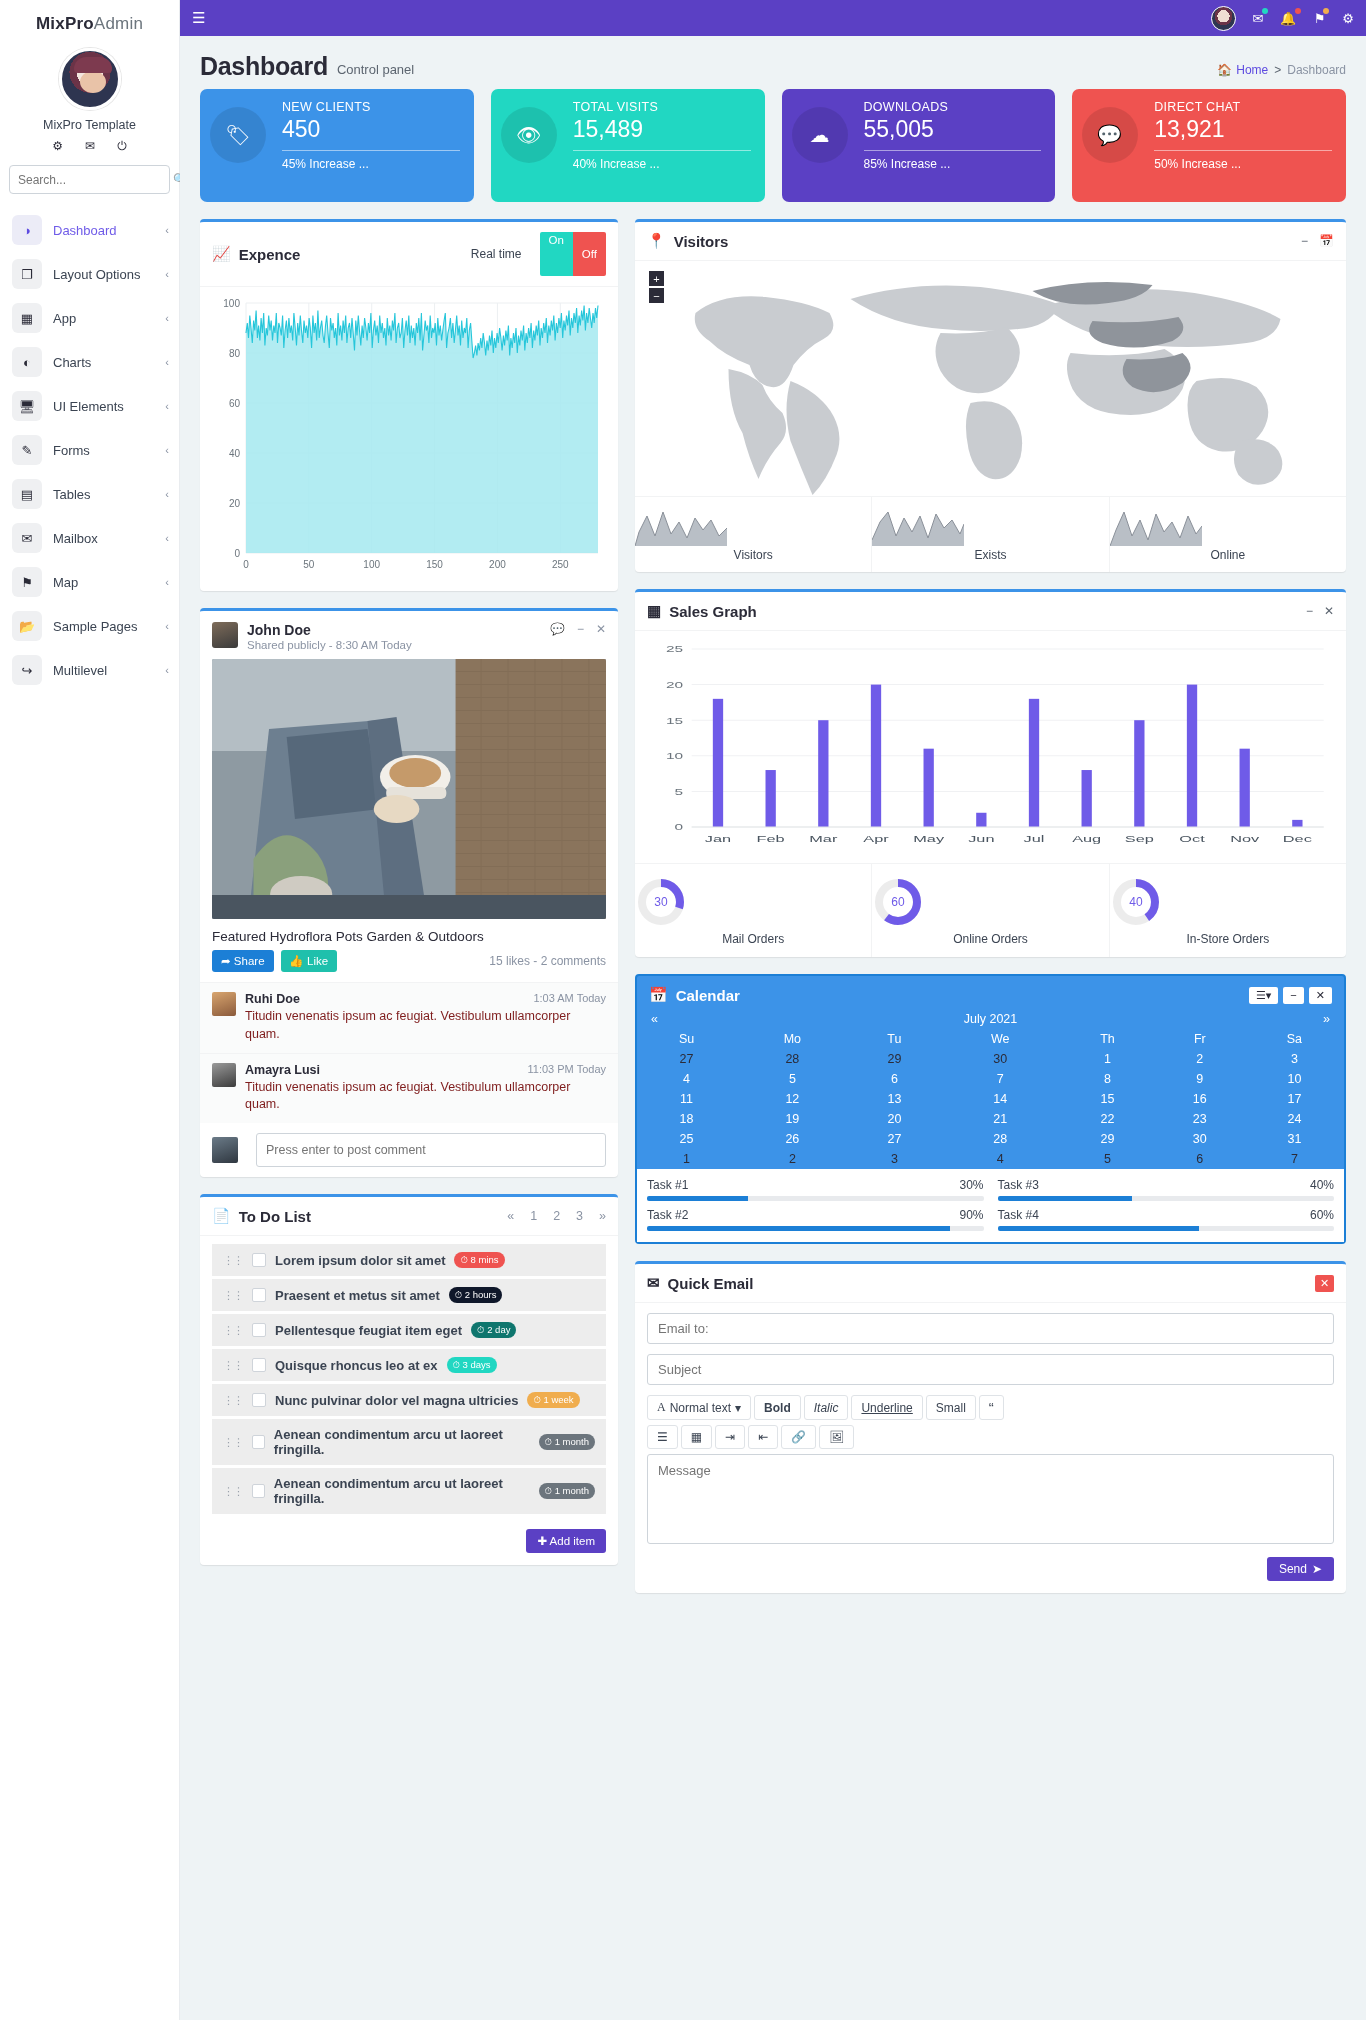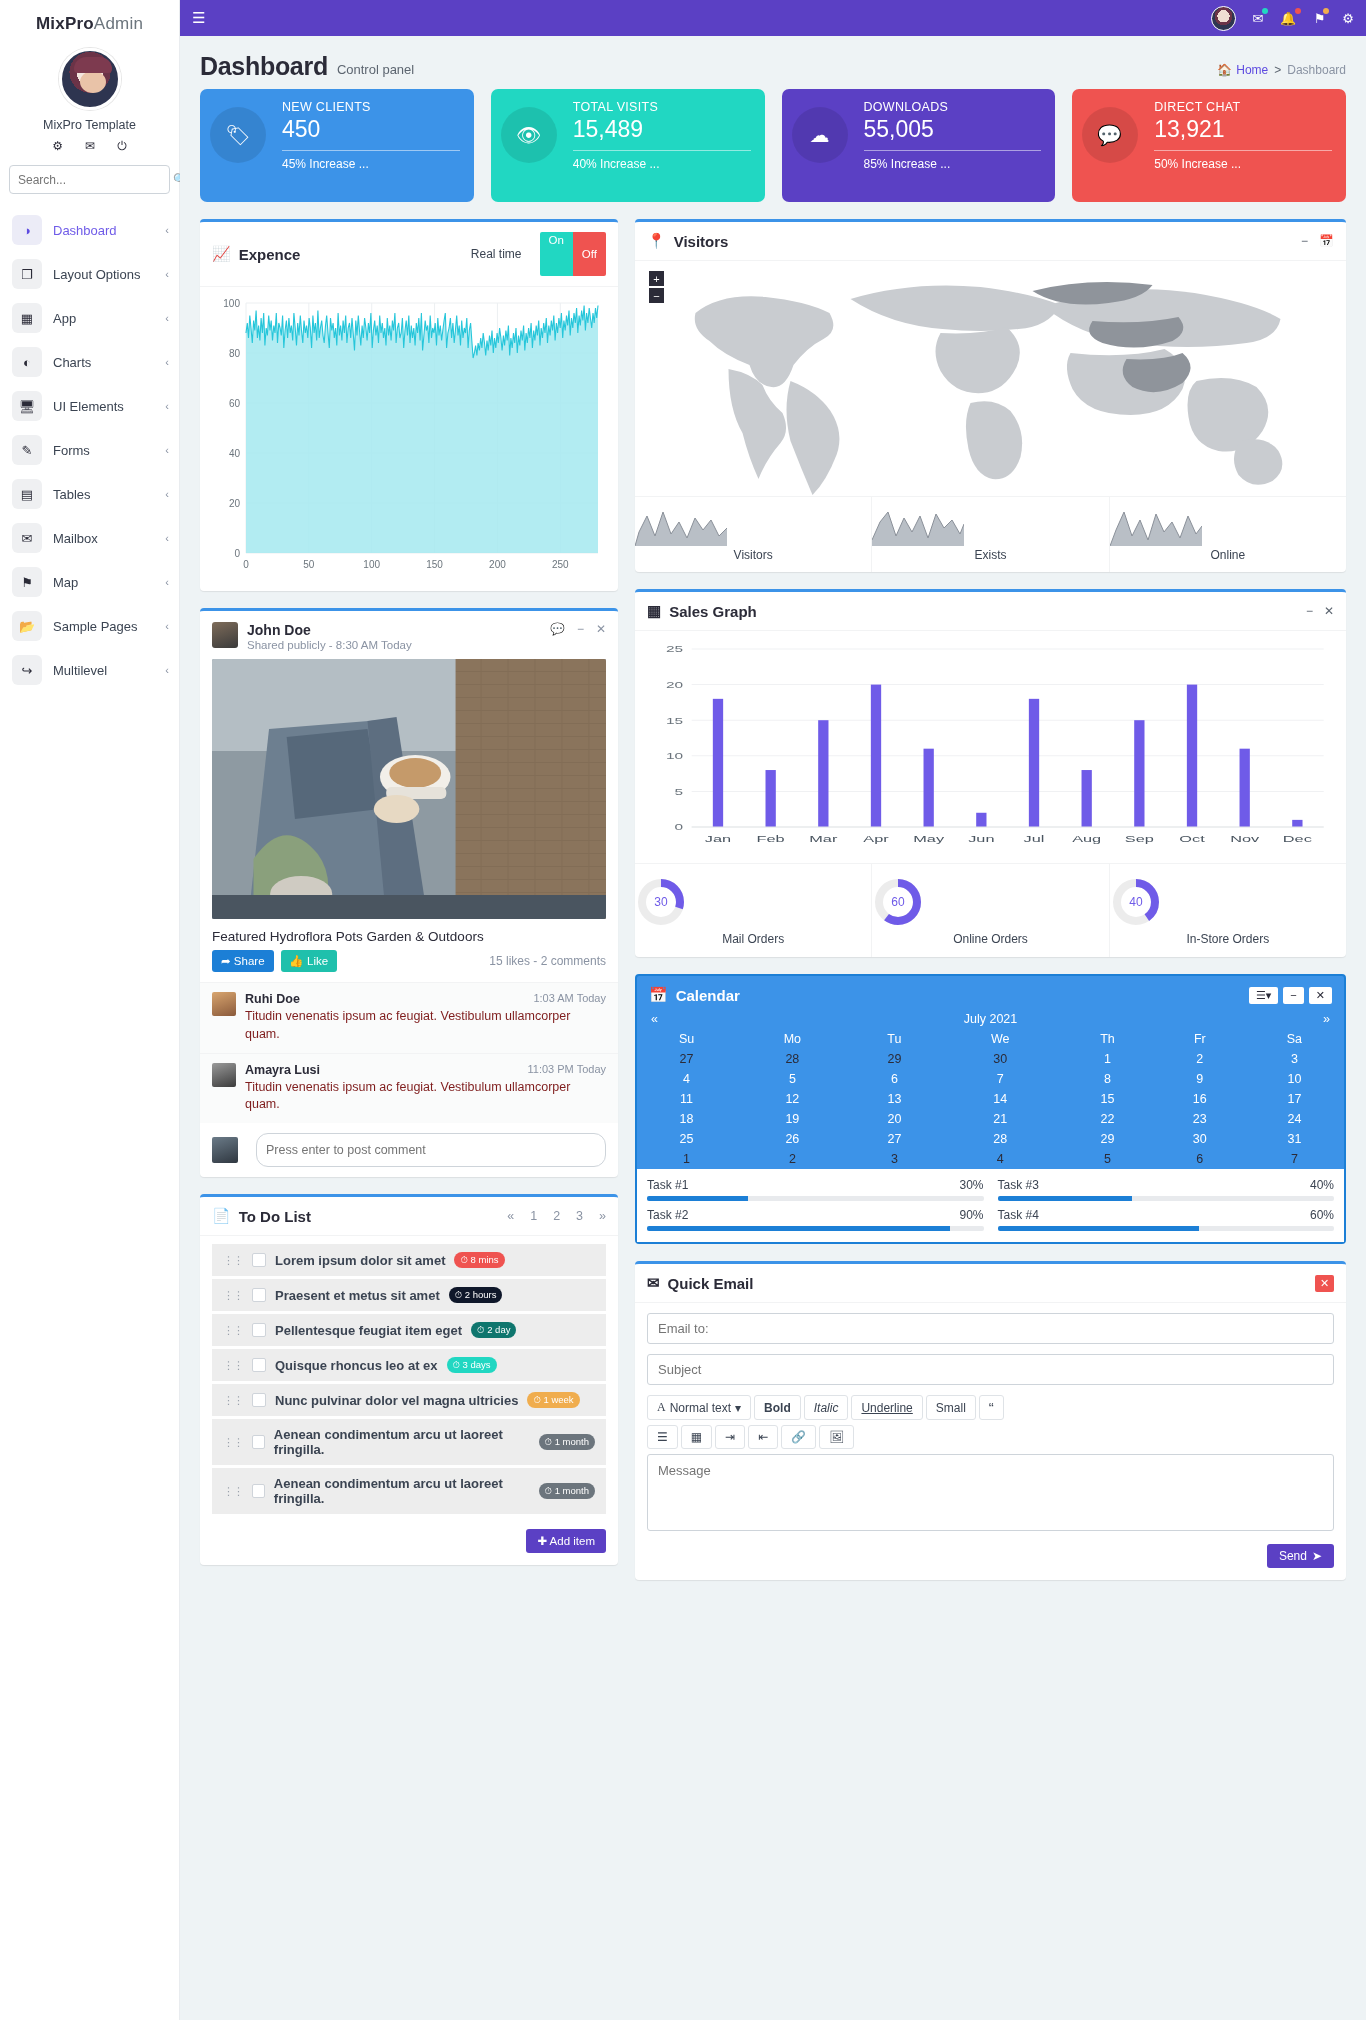--- a/index.html
+++ b/index.html
@@ -144,21 +144,21 @@
   .comment { display: flex; padding: 9px 12px; border-top: 1px solid #f2f3f4; background: #fafbfb; }
   .cm-ava { width: 24px; height: 24px; border-radius: 2px; margin-right: 9px; flex: none; }
   .cm-body { flex: 1; }
   .cm-top { display: flex; }
   .cm-name { font-size: 12.5px; font-weight: 700; color: #2b2b38; }
   .cm-time { margin-left: auto; font-size: 11px; color: #8a93a3; }
   .cm-txt { font-size: 12.5px; color: #7f1d1d; margin-top: 2px; line-height: 1.42; }
   .post-input-row { display: flex; align-items: center; padding: 10px 12px; gap: 9px; }
   .post-input-row .cm-ava { width: 26px; height: 26px; }
   .post-input-row input {
-    flex: 1; border: 1px solid #ced4da; border-radius: 12px; height: 30px; padding: 16px 9px;
+    flex: 1; border: 1px solid #ced4da; border-radius: 3px; height: 30px; padding: 16px 9px;
     font-size: 12.5px; color: #6c757d; outline: none; font-family: inherit;
   }
 
   
   .todo-pager { margin-left: auto; display: flex; gap: 16px; font-size: 12.5px; color: #8a93a3; }
   .todo-item { display: flex; align-items: center; gap: 9px; background: #ededed; margin: 0 0 3px; padding: 8px 11px; font-size: 13px; }
   .grip { color: #9aa1ab; letter-spacing: -1px; font-size: 11px; }
   .chk { width: 14px; height: 14px; border: 1px solid #cfd4da; background: #fff; border-radius: 2px; }
   .todo-txt { font-weight: 700; color: #3b4452; }
   .badge { font-size: 9.5px; color: #fff; padding: 2px 6px; border-radius: 9px; white-space: nowrap; }
@@ -187,21 +187,21 @@
   .prog { width: calc(50% - 7px); }
   .prog-top { display: flex; font-size: 12px; color: #3b4452; }
   .prog-top .pct { margin-left: auto; }
   .prog-bar { height: 5px; background: #e8eaed; border-radius: 2px; margin-top: 4px; overflow: hidden; }
   .prog-fill { height: 100%; background: #1c7fd6; }
 
   
   .qe-input { width: 100%; border: 1px solid #ced4da; border-radius: 3px; height: 31px; padding: 0 10px; font-size: 13px; color: #6c757d; outline: none; margin-bottom: 10px; font-family: inherit; }
   .qe-toolbar { display: flex; gap: 3px; margin-bottom: 5px; flex-wrap: wrap; }
   .qe-btn { border: 1px solid #dfe3e7; background: #fff; border-radius: 3px; padding: 4px 9px; font-size: 12px; color: #3b4452; cursor: pointer; display: flex; align-items: center; gap: 4px; }
-  .qe-area { width: 100%; height: 77px; border: 1px solid #ced4da; border-radius: 3px; padding: 8px 10px; font-size: 13px; color: #9aa1ab; outline: none; resize: none; font-family: inherit; }
+  .qe-area { width: 100%; height: 90px; border: 1px solid #ced4da; border-radius: 3px; padding: 8px 10px; font-size: 13px; color: #9aa1ab; outline: none; resize: none; font-family: inherit; }
   .qe-foot { display: flex; justify-content: flex-end; padding-top: 10px; }
   .btn-send { background: #5b40c4; color: #fff; font-size: 12px; padding: 5px 12px; border-radius: 3px; cursor: pointer; display: flex; align-items: center; gap: 5px; }
   .btn-x { background: #ef5350; color: #fff; width: 19px; height: 17px; display: flex; align-items: center; justify-content: center; font-size: 11px; border-radius: 2px; cursor: pointer; }
 </style>
 </head>
 <body>
 
 <div class="app">
 
   <aside class="sidebar">

